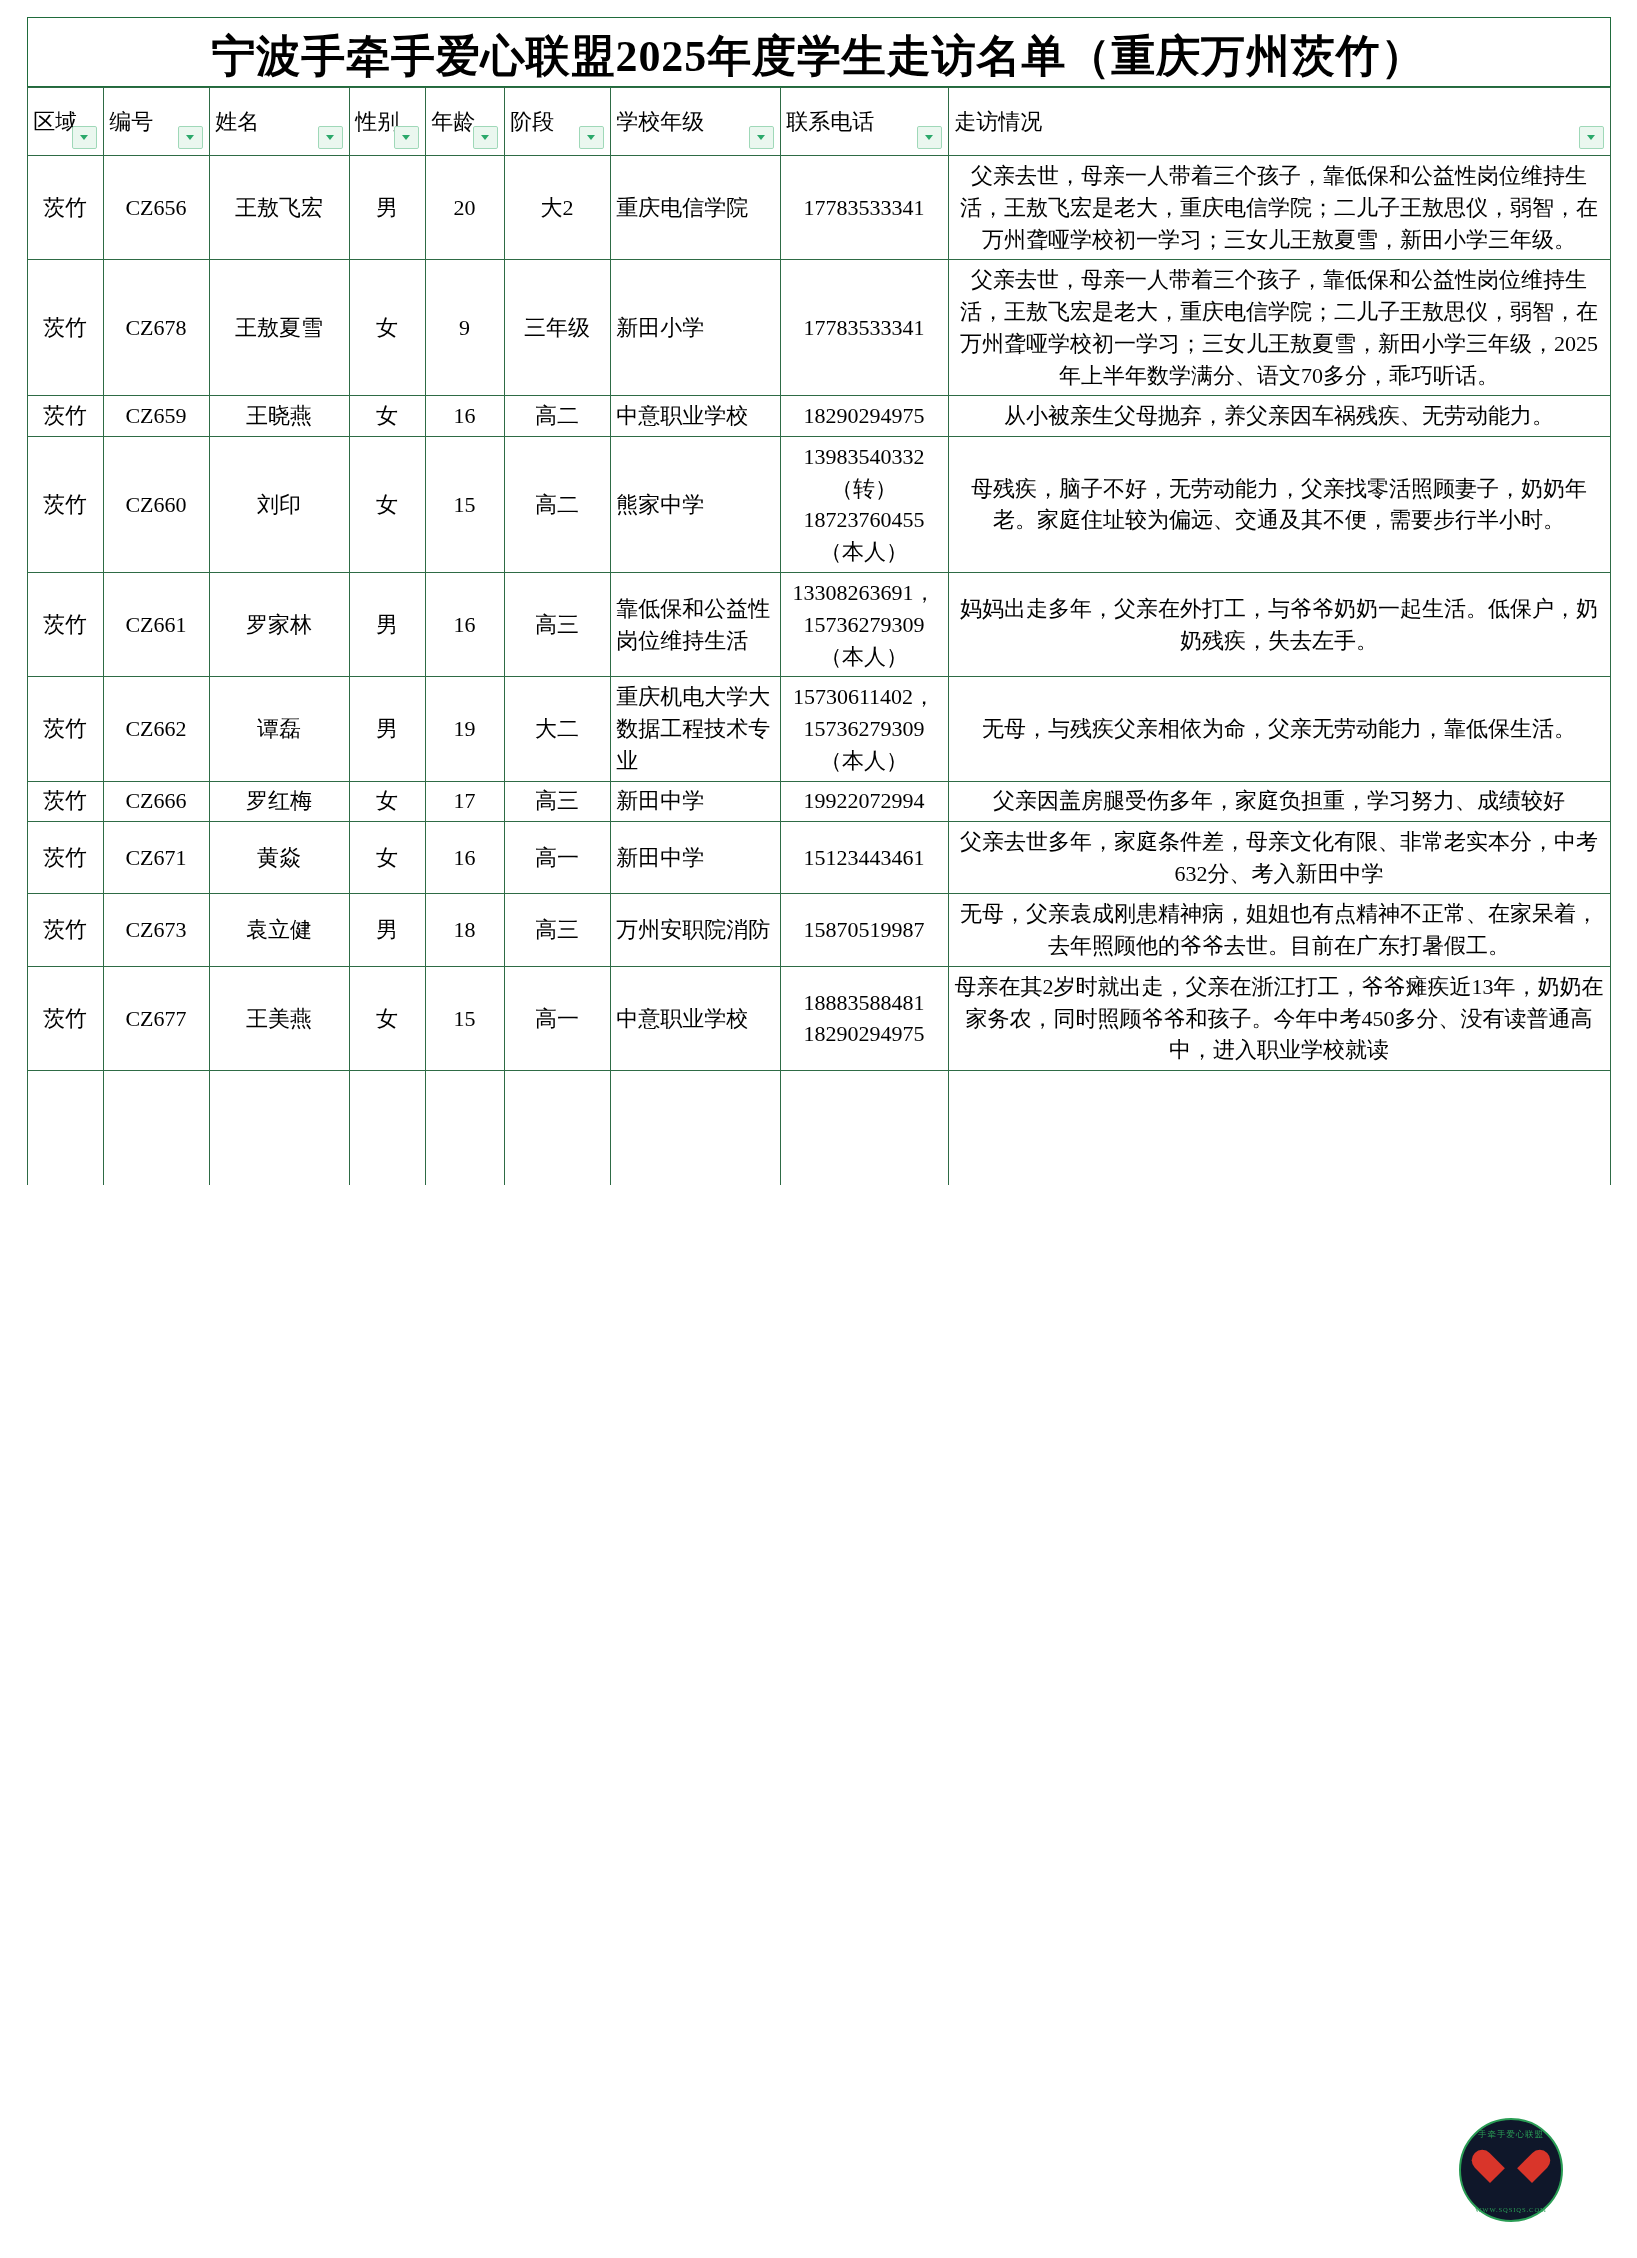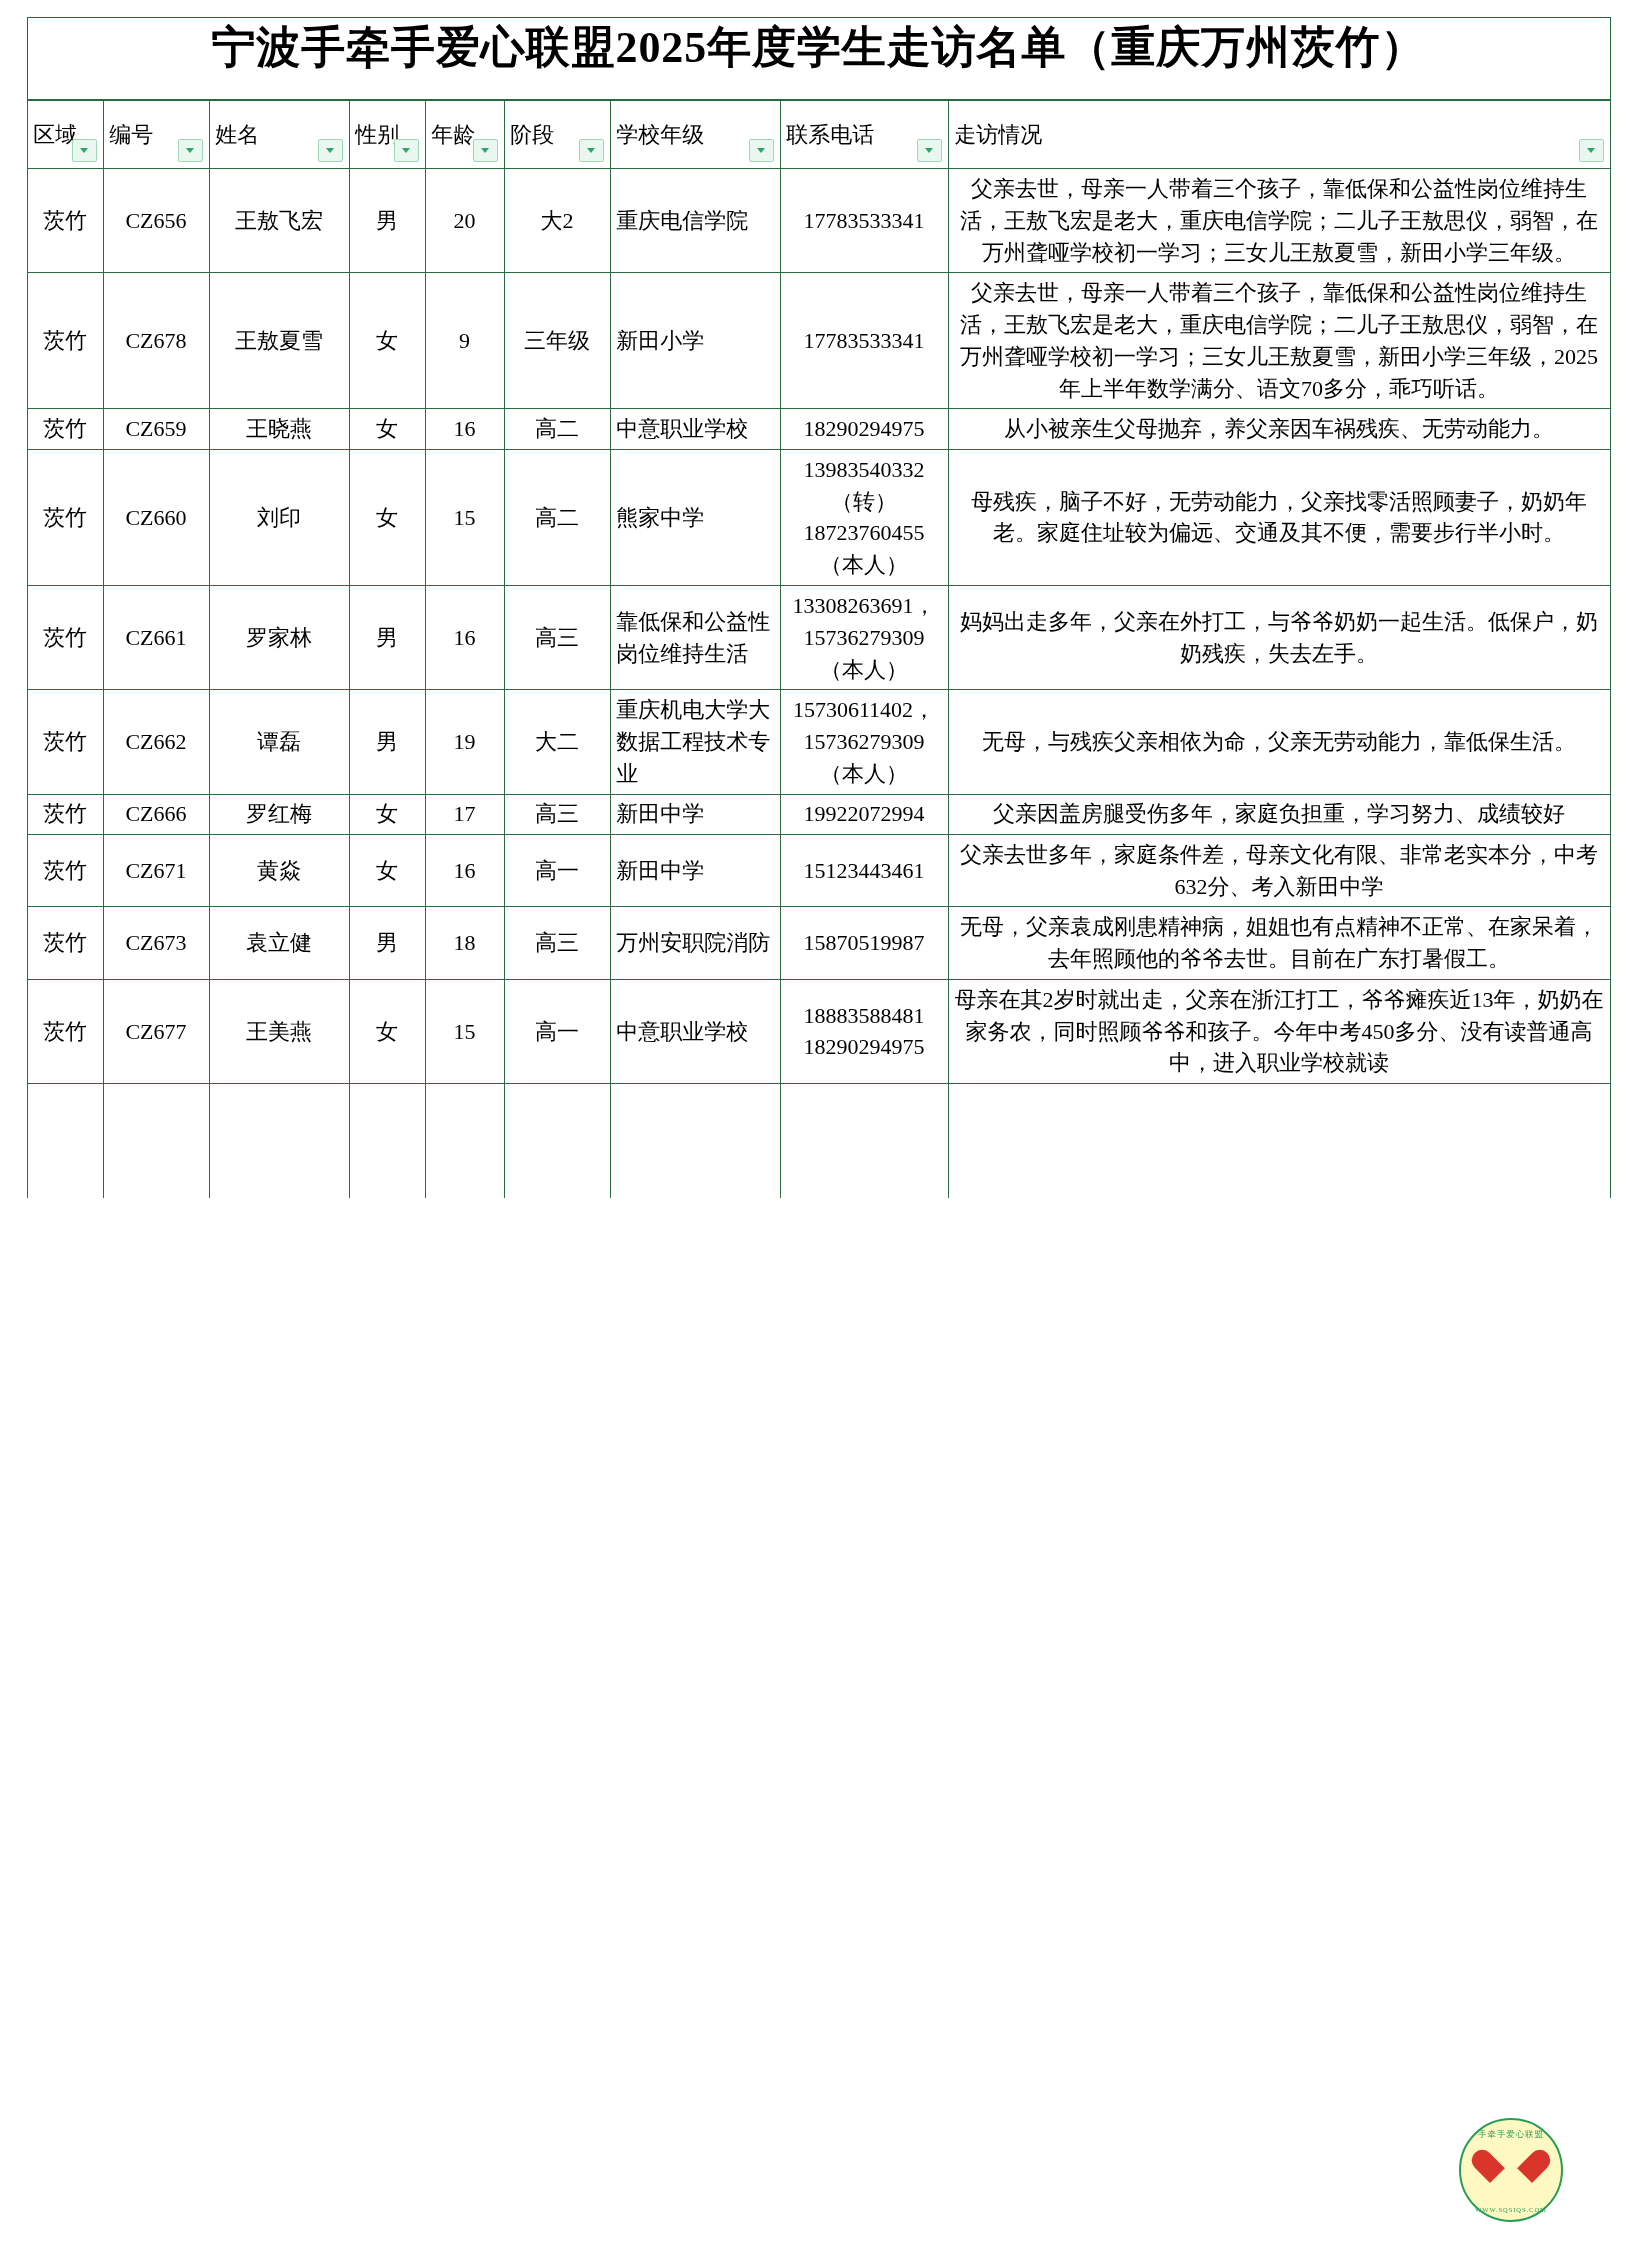--- a/index.html
+++ b/index.html
@@ -18,23 +18,23 @@
     position: relative;
     width: 1637px;
     height: 2258px;
     box-sizing: border-box;
     padding: 17px 26.5px 0 26.5px;
   }
   .title-row {
     width: 100%;
     border: 1.9px solid #1f6b3b;
     box-sizing: border-box;
-    height: 83px;
+    height: 70px;
     display: flex;
-    align-items: flex-start;
+    align-items: flex-end;
     justify-content: center;
   }
   .doc-title {
     font-size: 44px;
     font-weight: bold;
     letter-spacing: 0.9px;
     font-family: "Liberation Serif", "DejaVu Serif", serif;
     white-space: nowrap;
   }
   table.main {
@@ -118,21 +118,21 @@
     bottom: 40px;
     width: 100px;
     height: 100px;
   }
   .logo {
     width: 100px;
     height: 100px;
     border-radius: 50%;
     border: 2.8px solid #2a9d55;
     position: relative;
-    background: #fef9c3;
+    background: #0f172a;
     display: flex;
     align-items: center;
     justify-content: center;
   }
   .logo .heart {
     position: relative;
     width: 42px;
     height: 38px;
   }
   .logo .heart:before, .logo .heart:after {

